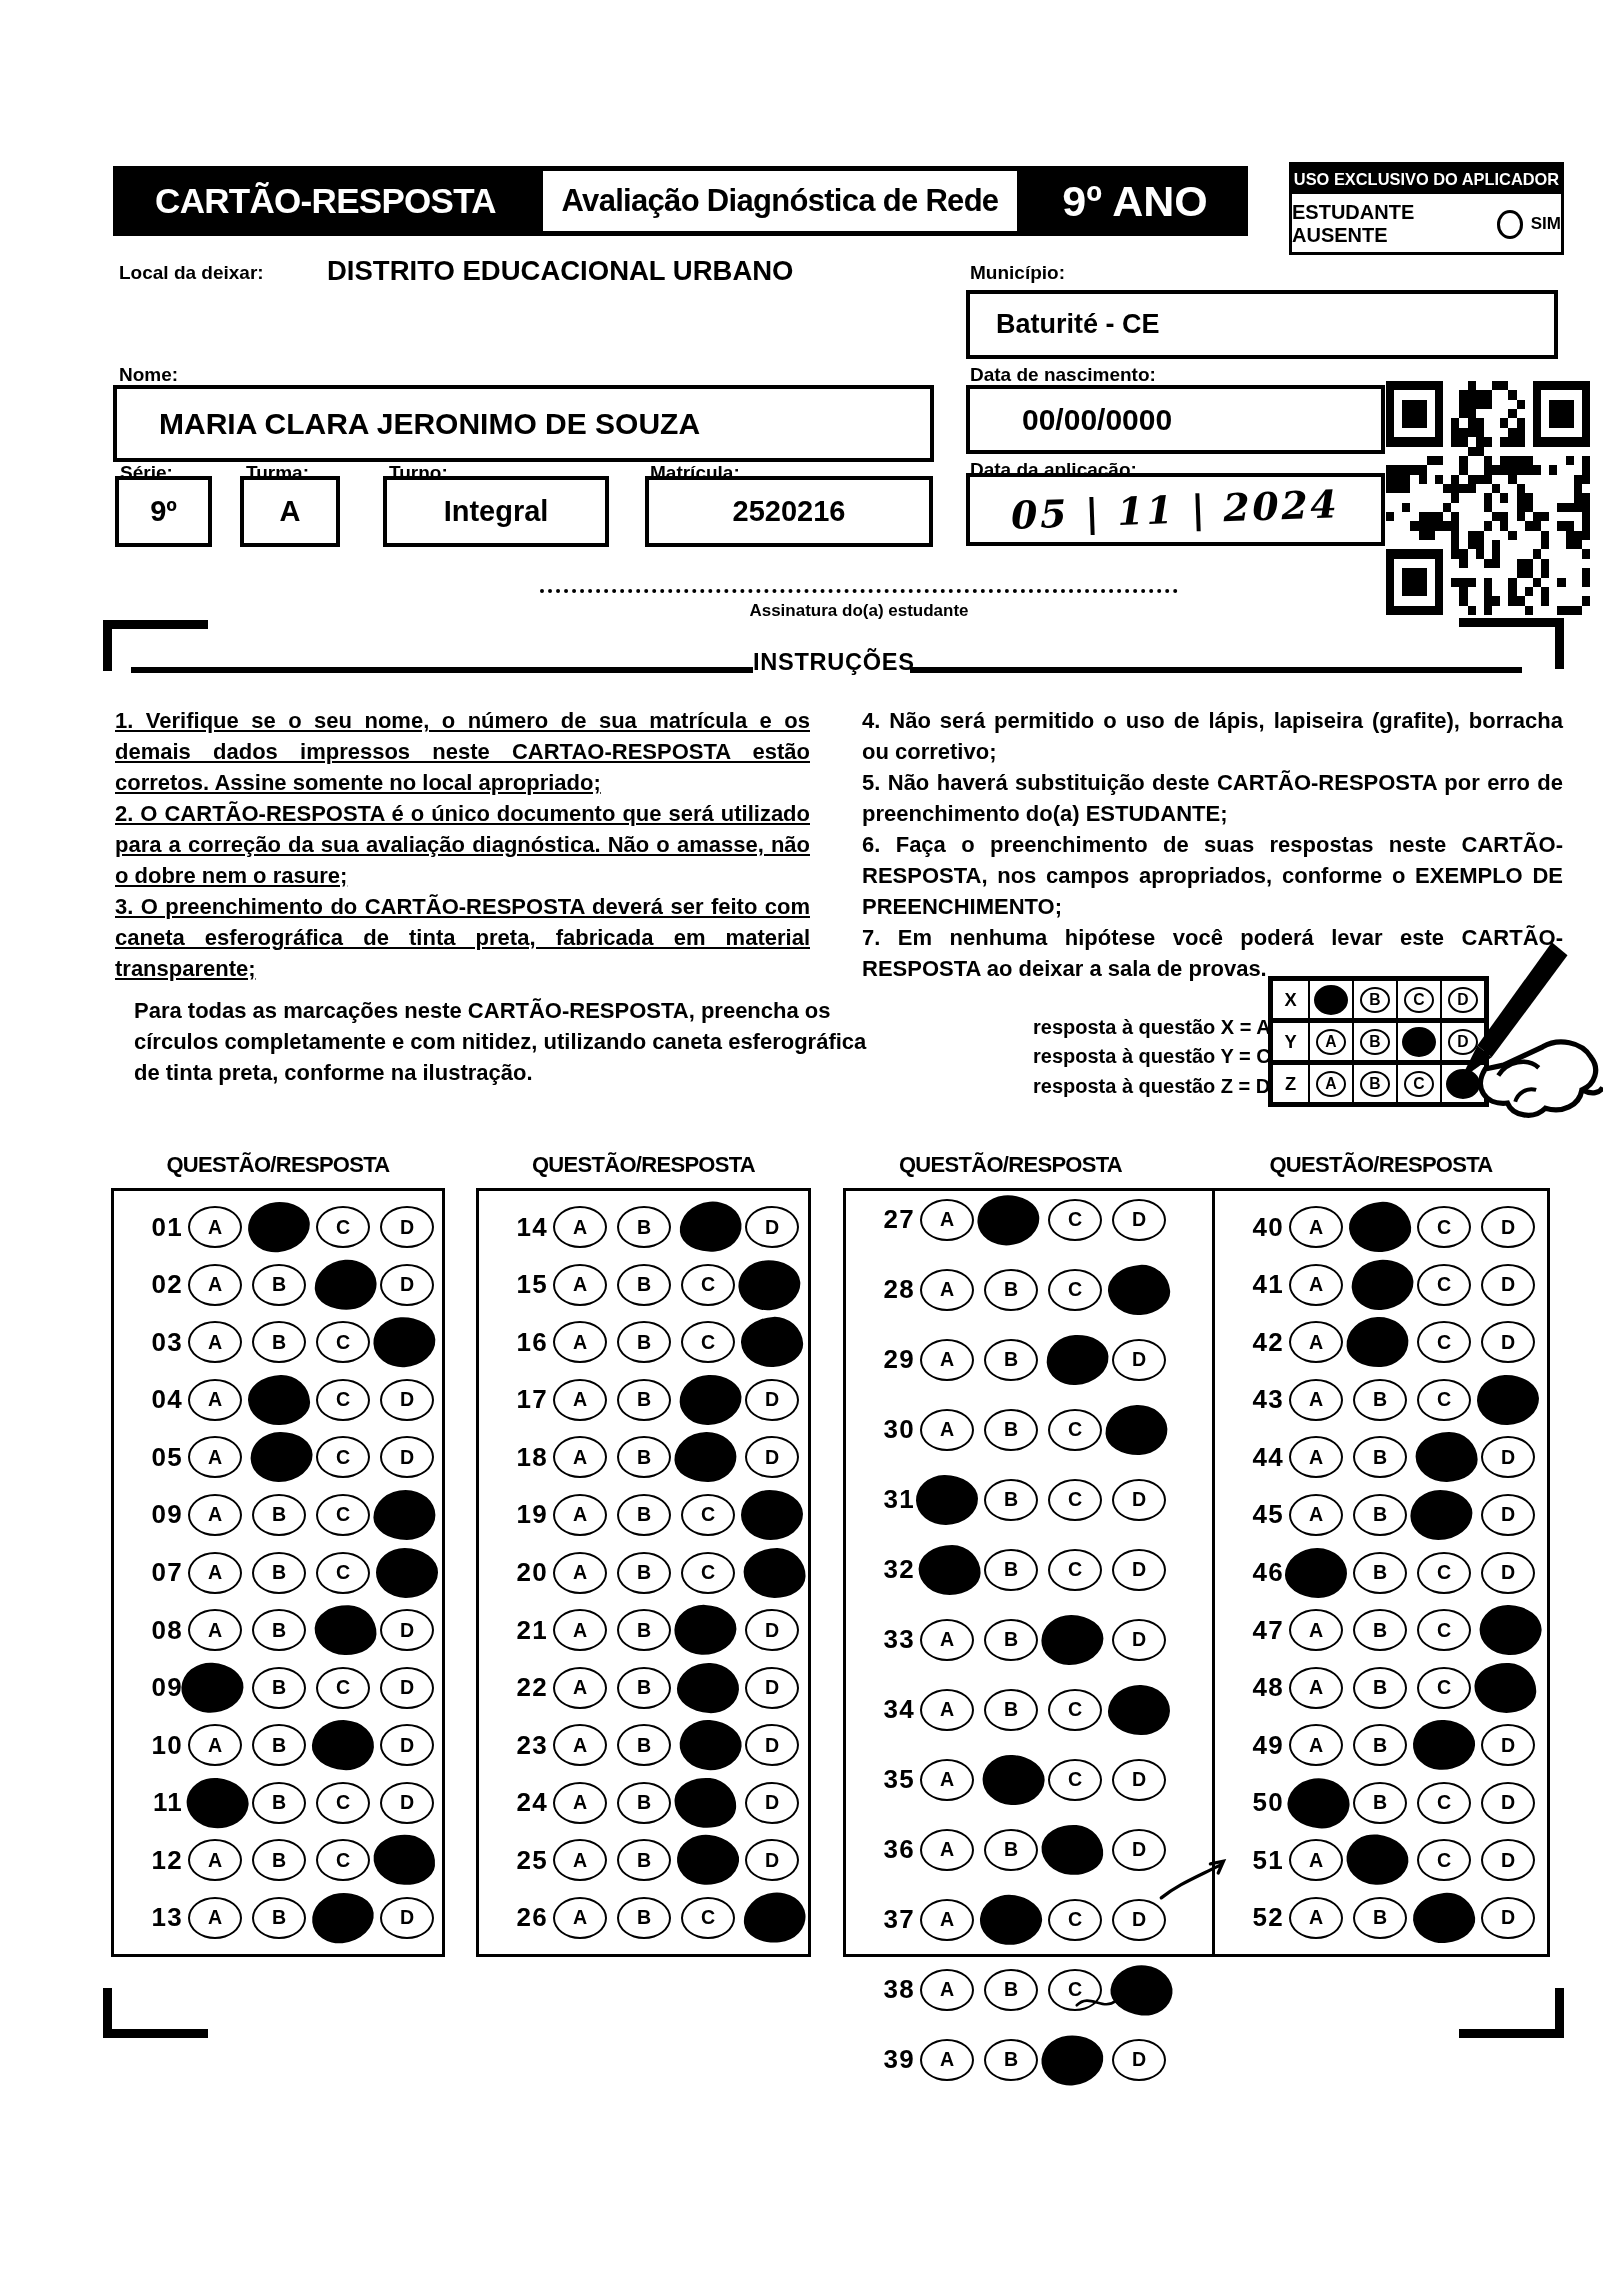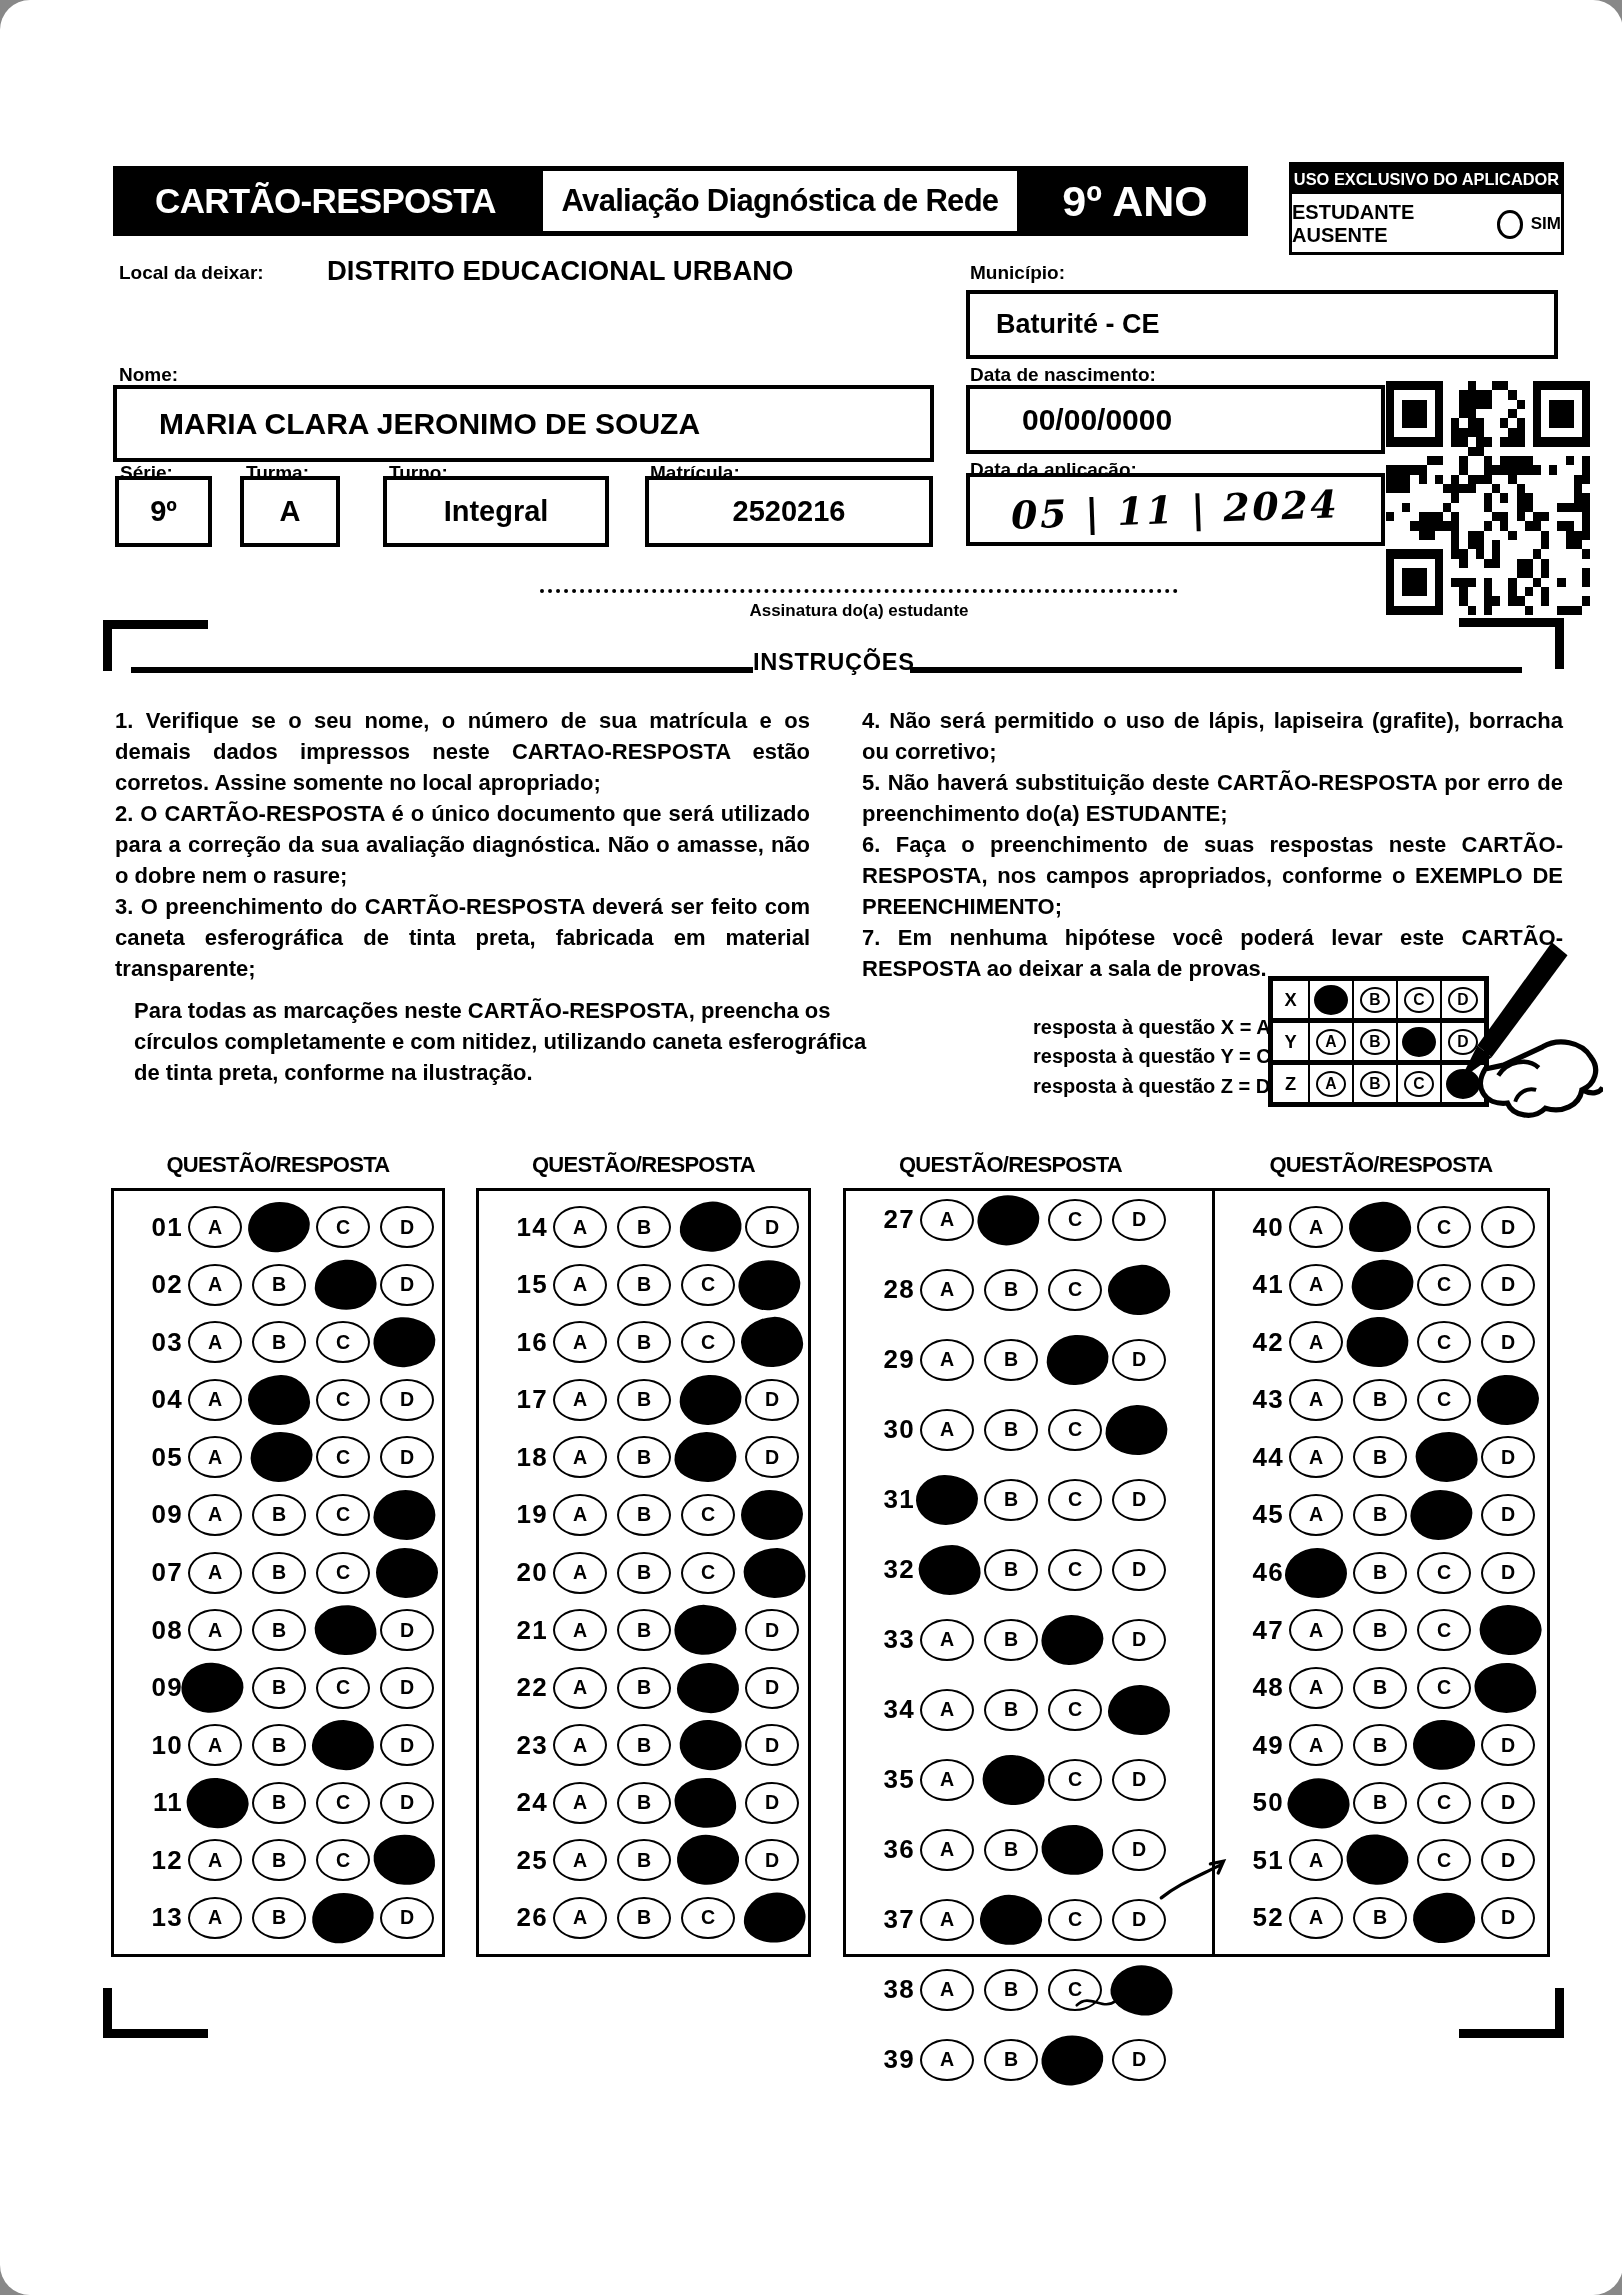--- a/index.html
+++ b/index.html
@@ -1,17 +1,17 @@
 <!DOCTYPE html>
 <html style="font-size:10.5px"><head>
 <meta charset="utf-8">
 <style>
   html,body{margin:0;padding:0;background:#888;}
   #page{position:relative;width:1623px;height:2295px;background:#fff;overflow:hidden;
-        font-family:"Liberation Sans",sans-serif;color:#000;border-radius:30px;}
+        font-family:"Liberation Sans",sans-serif;color:#000;}
   .abs{position:absolute;}
   .b{font-weight:bold;}
   .cen{display:flex;align-items:center;justify-content:center;}
   
   .hdr-black{background:#000;color:#fff;}
   #hdr-card{left:113px;top:166px;width:425px;height:70px;font-size:35px;font-weight:bold;letter-spacing:-0.7px;}
   #hdr-exam{left:538px;top:166px;width:484px;height:70px;background:#fff;border:5.2px solid #000;box-sizing:border-box;font-size:31px;font-weight:bold;letter-spacing:-0.7px;}
   #hdr-grade{left:1022px;top:166px;width:226px;height:70px;font-size:43px;font-weight:bold;}
   #uso-box{left:1289px;top:162px;width:275px;height:93px;border:3.9px solid #000;box-sizing:border-box;background:#fff;}
   #uso-title{height:29px;background:#000;color:#fff;font-size:16.4px;font-weight:bold;display:flex;align-items:center;justify-content:center;}
@@ -392,21 +392,21 @@
   <div class="abs bar" style="left:1555px;top:618px;width:9.2px;height:51px;"></div>
   <div class="abs bar" style="left:103px;top:1988px;width:9.2px;height:50px;"></div>
   <div class="abs bar" style="left:103px;top:2029px;width:105px;height:9.2px;"></div>
   <div class="abs bar" style="left:1555px;top:1988px;width:9.2px;height:50px;"></div>
   <div class="abs bar" style="left:1459px;top:2029px;width:105px;height:9.2px;"></div>
 
   <div class="abs bar" style="left:131px;top:667px;width:622px;height:5.9px;"></div>
   <div id="instr-title" class="abs">INSTRUÇÕES</div>
   <div class="abs bar" style="left:910px;top:667px;width:612px;height:5.9px;"></div>
 
-  <div class="abs icol" style="left:115px;top:705px;width:695px;">
+  <div class="abs icol" style="left:115px;top:705px;width:695px;text-decoration:underline;">
       <p>1. Verifique se o seu nome, o número de sua matrícula e os demais dados impressos neste CARTAO-RESPOSTA estão corretos. Assine somente no local apropriado;</p>
       <p>2. O CARTÃO-RESPOSTA é o único documento que será utilizado para a correção da sua avaliação diagnóstica. Não o amasse, não o dobre nem o rasure;</p>
       <p>3. O preenchimento do CARTÃO-RESPOSTA deverá ser feito com caneta esferográfica de tinta preta, fabricada em material transparente;</p>
     </div>
   <div class="abs icol" style="left:862px;top:705px;width:701px;">
       <p>4. Não será permitido o uso de lápis, lapiseira (grafite), borracha ou corretivo;</p>
       <p>5. Não haverá substituição deste CARTÃO-RESPOSTA por erro de preenchimento do(a) ESTUDANTE;</p>
       <p>6. Faça o preenchimento de suas respostas neste CARTÃO-RESPOSTA, nos campos apropriados, conforme o EXEMPLO DE PREENCHIMENTO;</p>
       <p>7. Em nenhuma hipótese você poderá levar este CARTÃO-RESPOSTA ao deixar a sala de provas.</p>
     </div>

